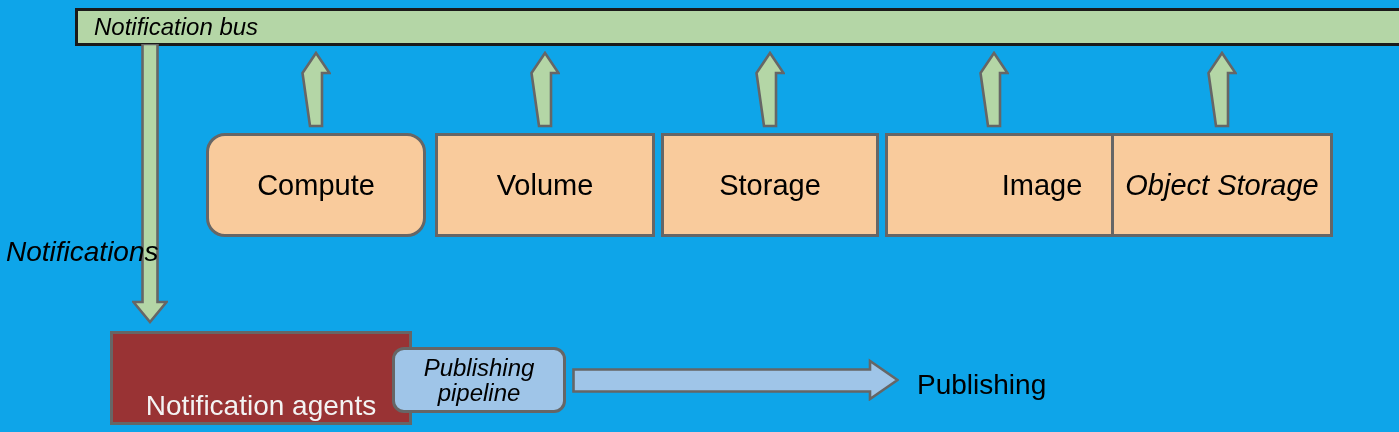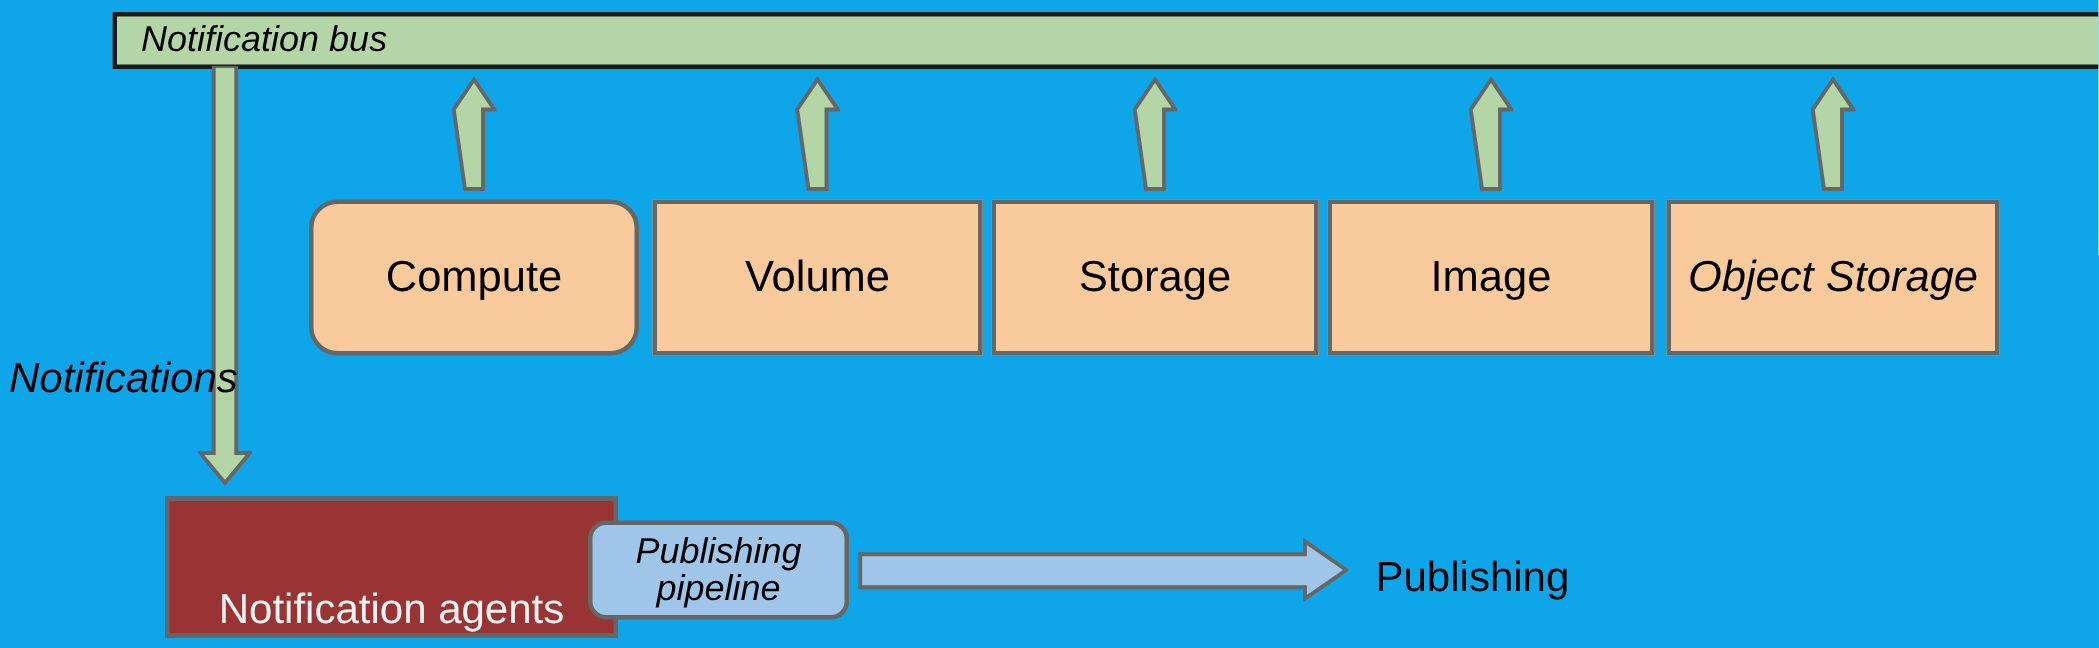--- a/index.html
+++ b/index.html
@@ -136,21 +136,21 @@
 
   <div class="service-box" style="left:206px; width:214px;border-radius:19px;">
     <span class="service-label">Compute</span>
   </div>
   <div class="service-box" style="left:435px; width:214px;text-align:center;">
     <span class="service-label">Volume</span>
   </div>
   <div class="service-box" style="left:661px; width:212px;">
     <span class="service-label">Storage</span>
   </div>
-  <div class="service-box" style="left:885px; width:212px;">
+  <div class="service-box" style="left:885px; width:212px;padding-left:48px;">
     <span class="service-label">Image</span>
   </div>
   <div class="service-box" style="left:1111px; width:216px;font-style:italic;">
     <span class="service-label">Object Storage</span>
   </div>
 
   <svg class="arrow-svg" style="left:132px; top:44px;" width="36" height="280" viewBox="0 0 36 280">
     <polygon class="green-arrow-shape" points="10.5,0 25.5,0 25.5,258 34.5,258 18,278 1.5,258 10.5,258"></polygon>
   </svg>
 

